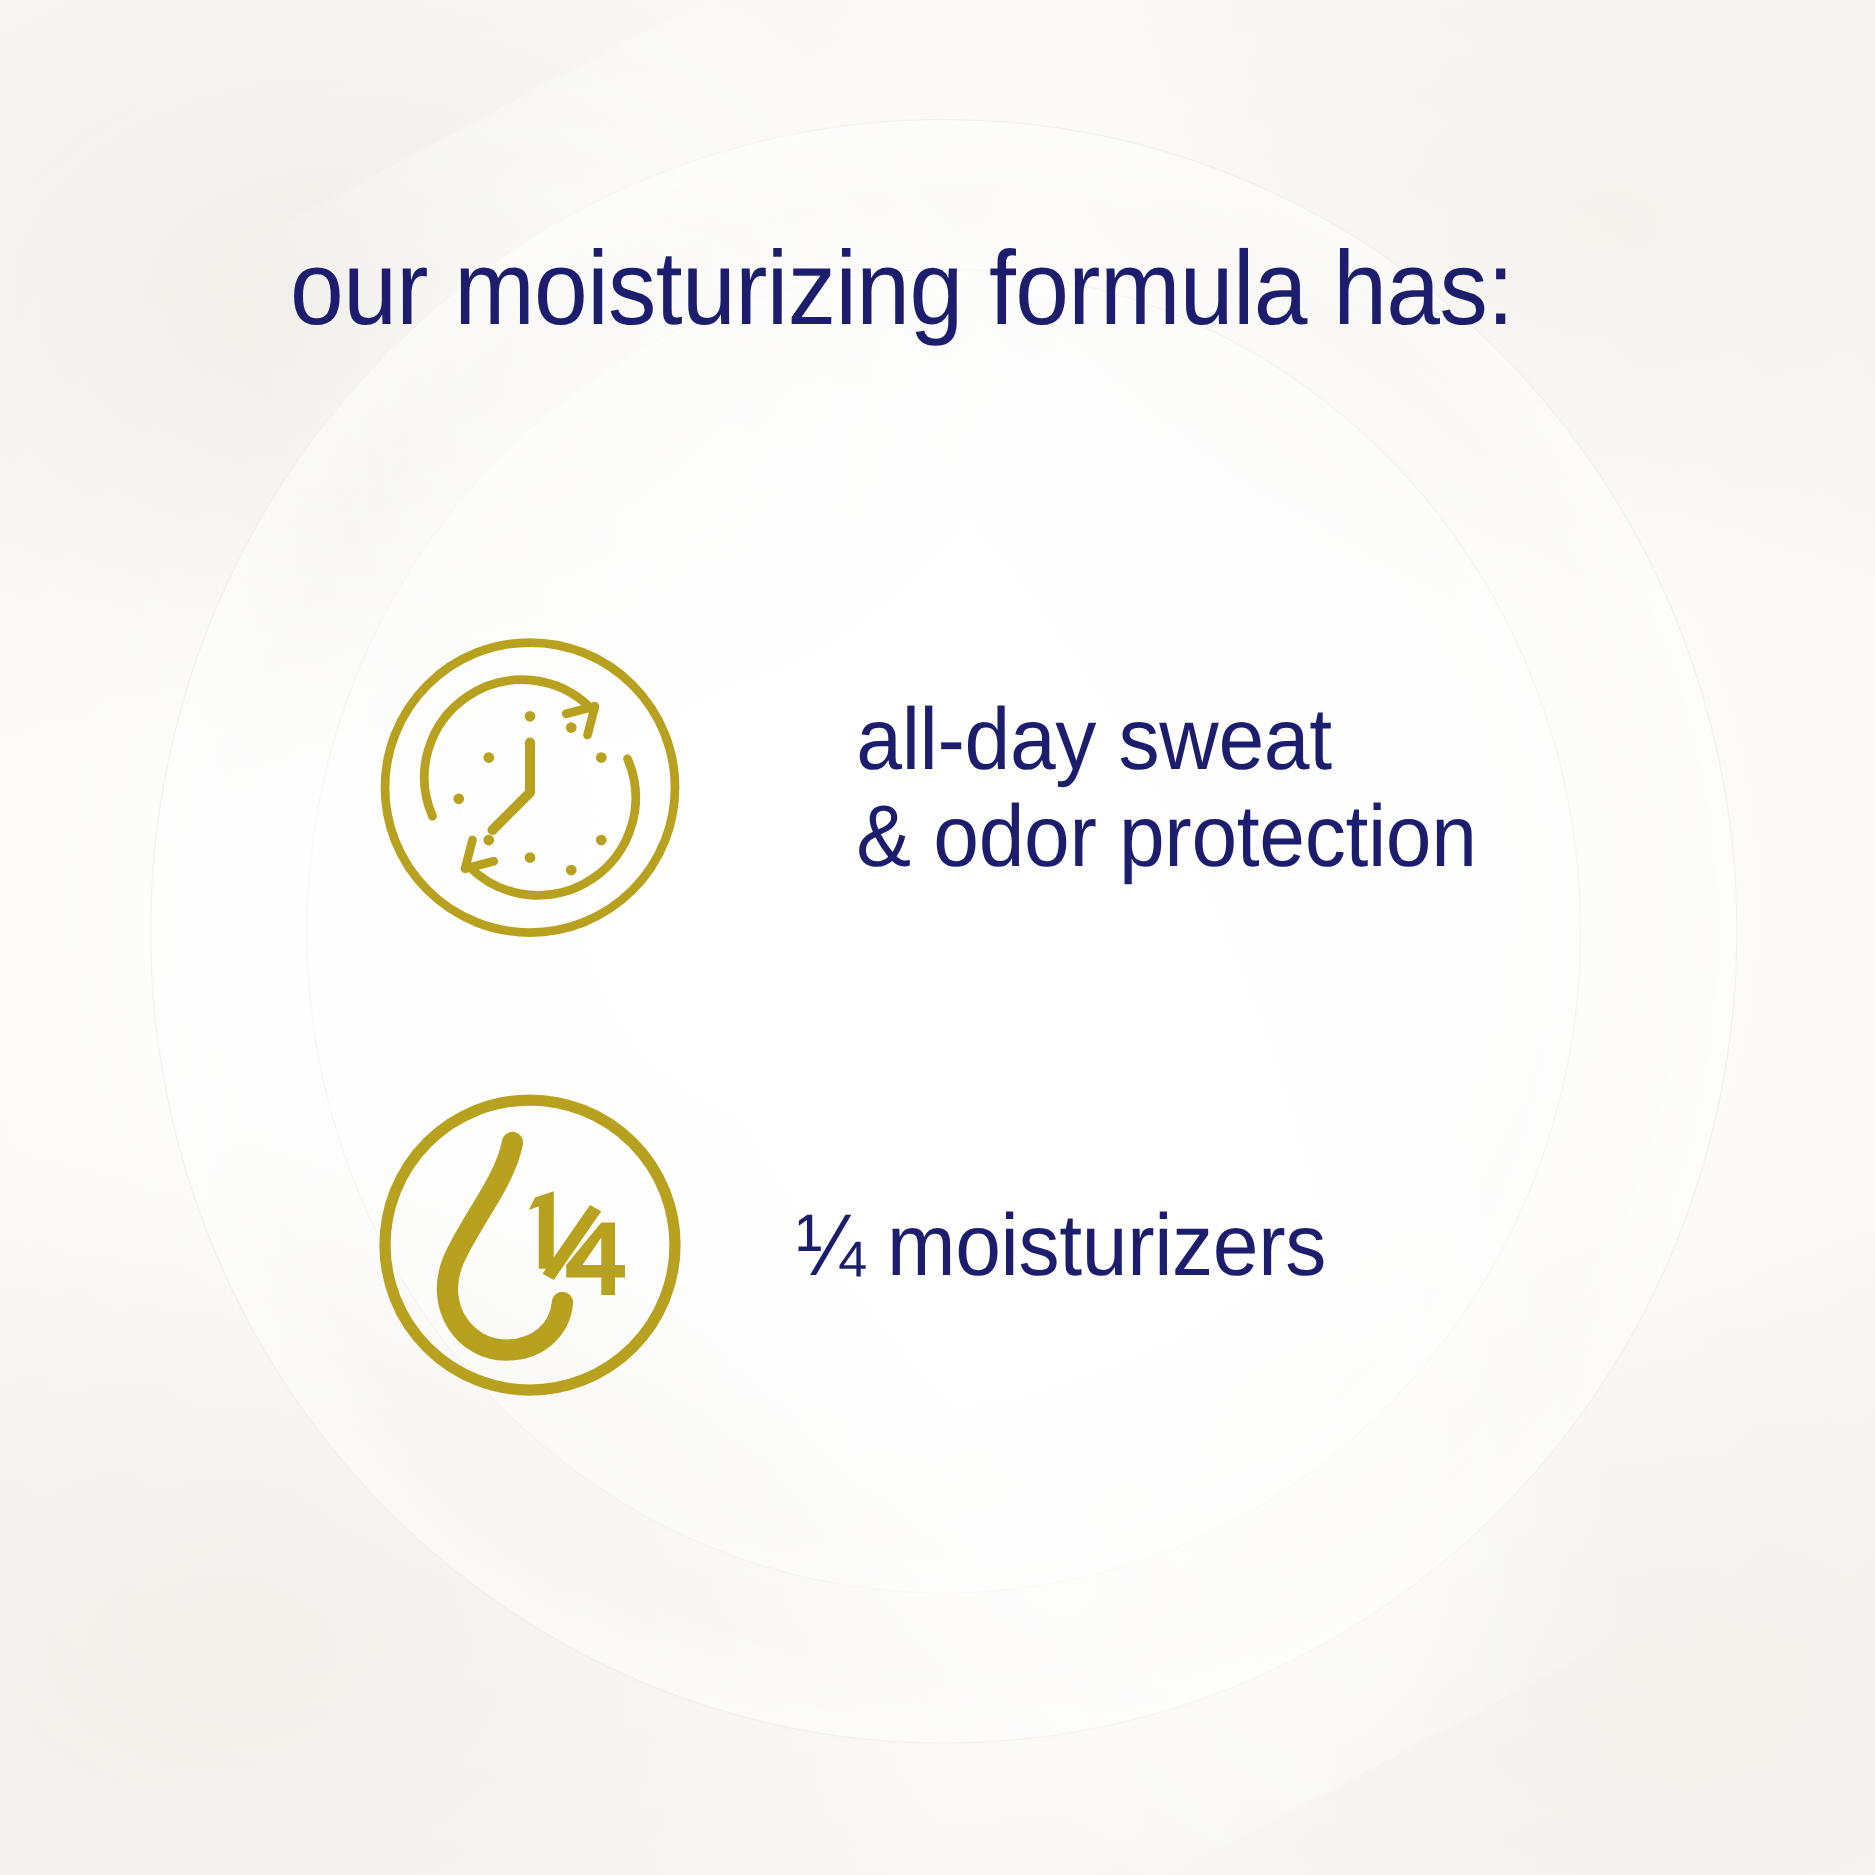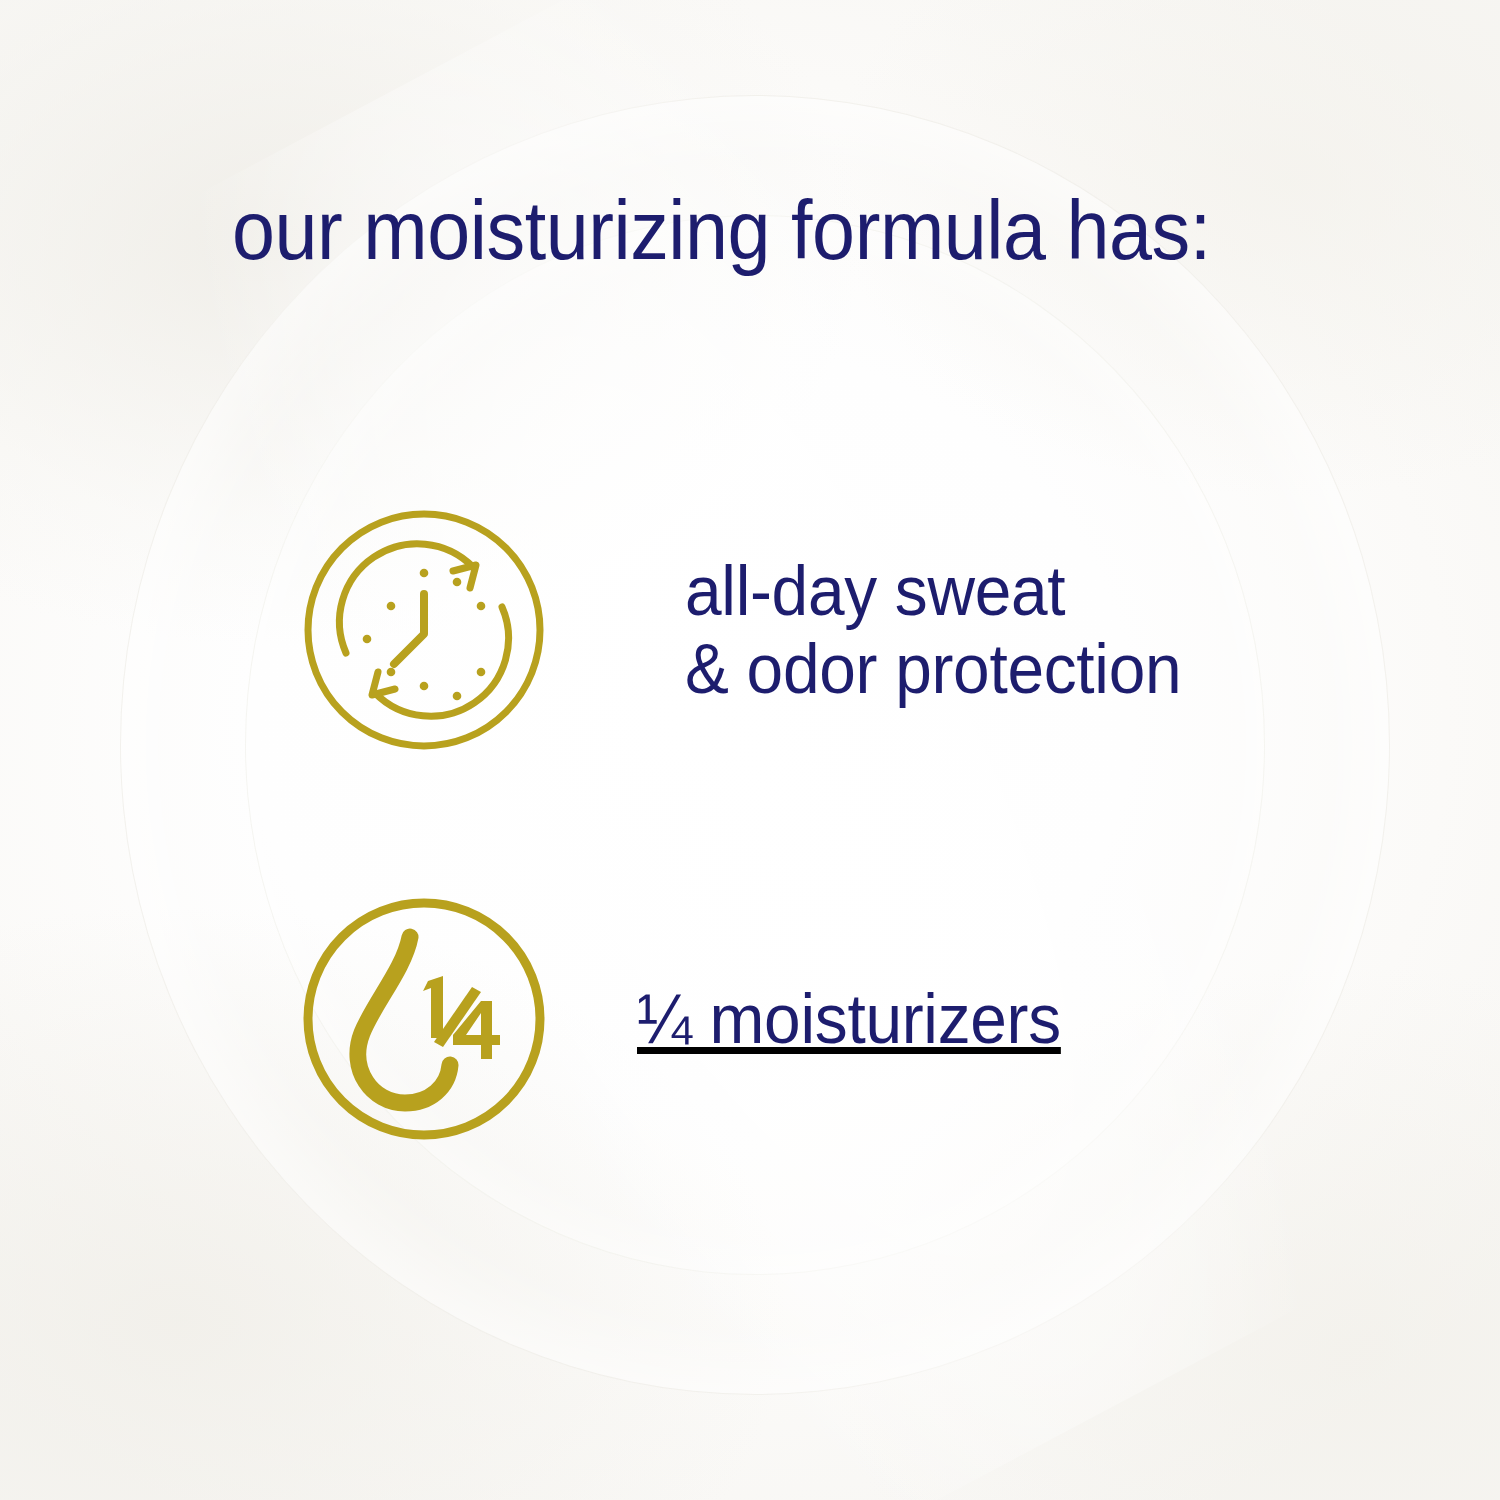--- a/index.html
+++ b/index.html
@@ -77,21 +77,21 @@
   }
 
   
   .feature {
     position: absolute;
     left: 300px;
     display: flex;
     align-items: center;
   }
   .feature-1 { top: 506px; gap: 48px; }
-  .feature-2 { top: 895px; text-decoration: underline; }
+  .feature-2 { top: 872px; }
 
   .icon-wrap {
     width: 248px;
     height: 248px;
     flex: 0 0 248px;
     position: relative;
   }
   .icon-wrap svg {
     display: block;
     width: 248px;

